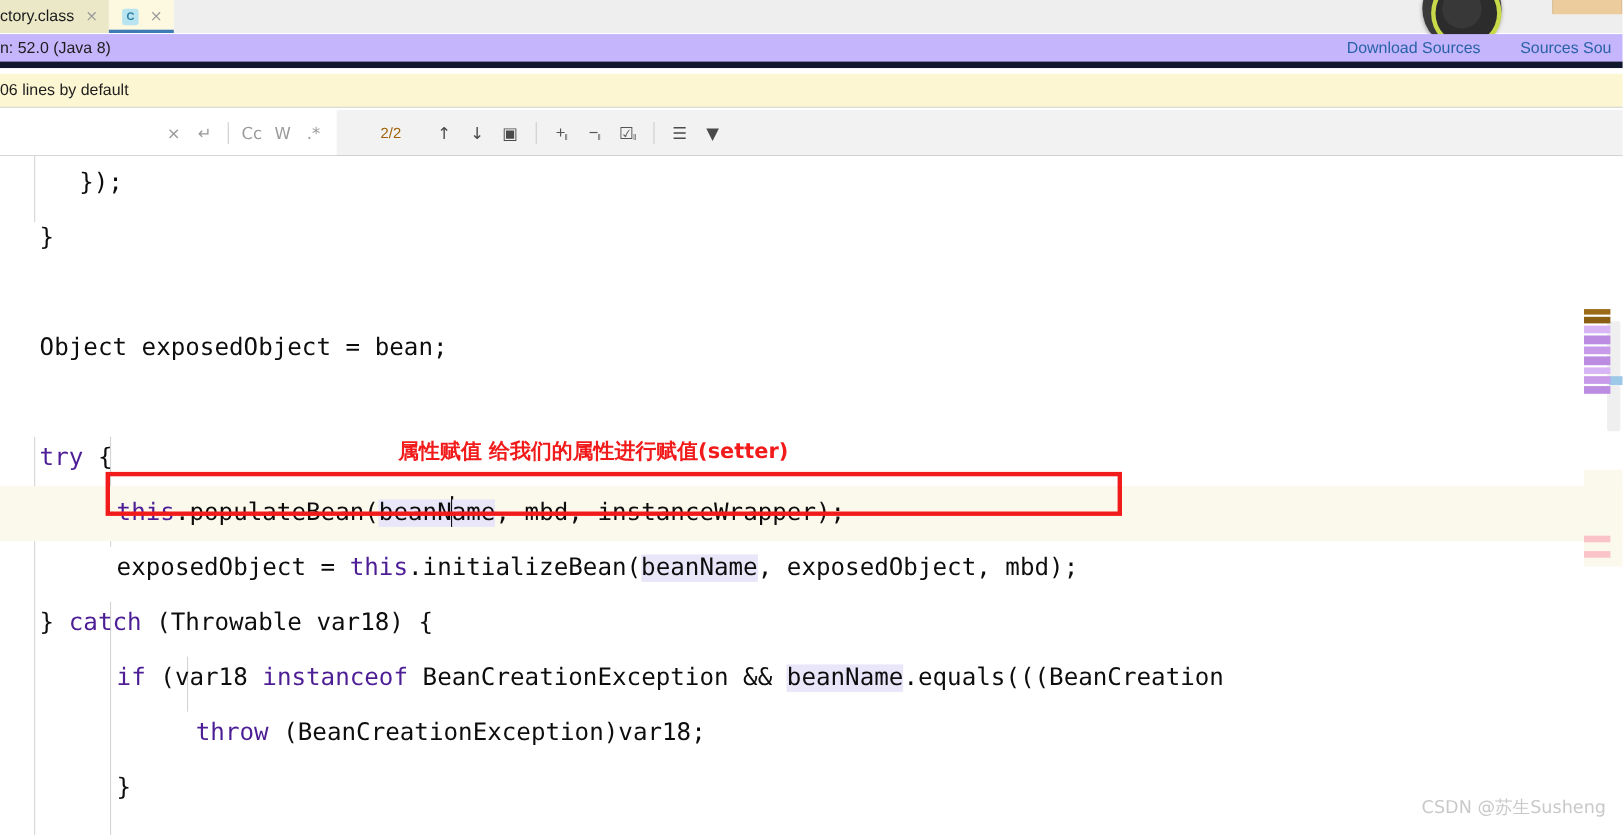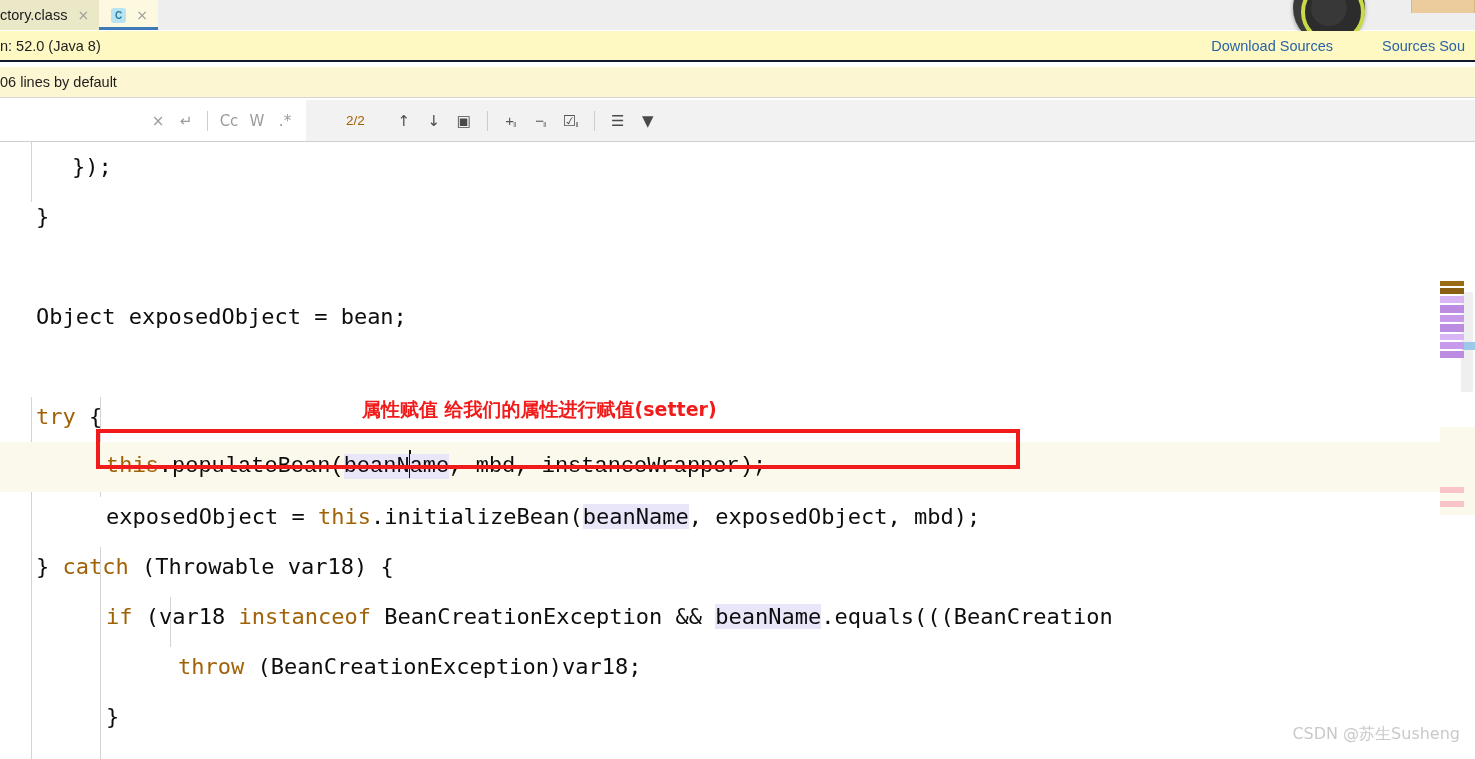--- a/index.html
+++ b/index.html
@@ -111,41 +111,41 @@
     border: 1px solid #d8b888;
     border-bottom: none;
   }
 
   
   .notice {
     position: absolute;
     left: 0;
     width: 1475px;
     height: 31px;
-    background: #fef9c3;
+    background: #c4b5fd;
     display: flex;
     align-items: center;
     font-size: 14.5px;
     color: #1d1d1d;
     box-sizing: border-box;
-    border-bottom: 2px solid #0f172a;
+    border-bottom: 6px solid #0f172a;
   }
   .notice-1 { top: 31px; }
   .notice-2 { top: 67px; background: #fdf6d3; border-bottom: 1px solid #d6d6d6;}
   .notice-gap {
     position: absolute;
     left: 0; top: 62px;
     width: 1475px; height: 5px;
     background: #ffffff;
   }
   .notice-text { padding-left: 0; }
   .notice-links {
     margin-left: auto;
     display: flex;
-    gap: 49px;
+    gap: 36px;
     padding-right: 10px;
     align-items: flex-end;
   }
   .notice-link {
     color: #2a62a8;
     font-size: 14.5px;
     cursor: pointer;
   }
 
   
@@ -227,22 +227,22 @@
     line-height: 50px;
     white-space: pre;
     color: #0d0d0d;
   }
   .line {
     height: 50px;
     position: relative;
     padding-left: 36px;
     box-sizing: border-box;
   }
-  .line.current { background: #fbf8ec; font-family: Liberation Mono, monospace; }
-  .kw { color: #a16207; }
+  .line.current { background: #fbf8ec; }
+  .kw { color: #4c1d95; }
   .hl { background: #e9e6fa; }
   .caret {
     display: inline-block;
     width: 0;
     border-left: 2px solid #111;
     height: 28px;
     vertical-align: -6px;
     margin: 0 -1px;
   }
 

